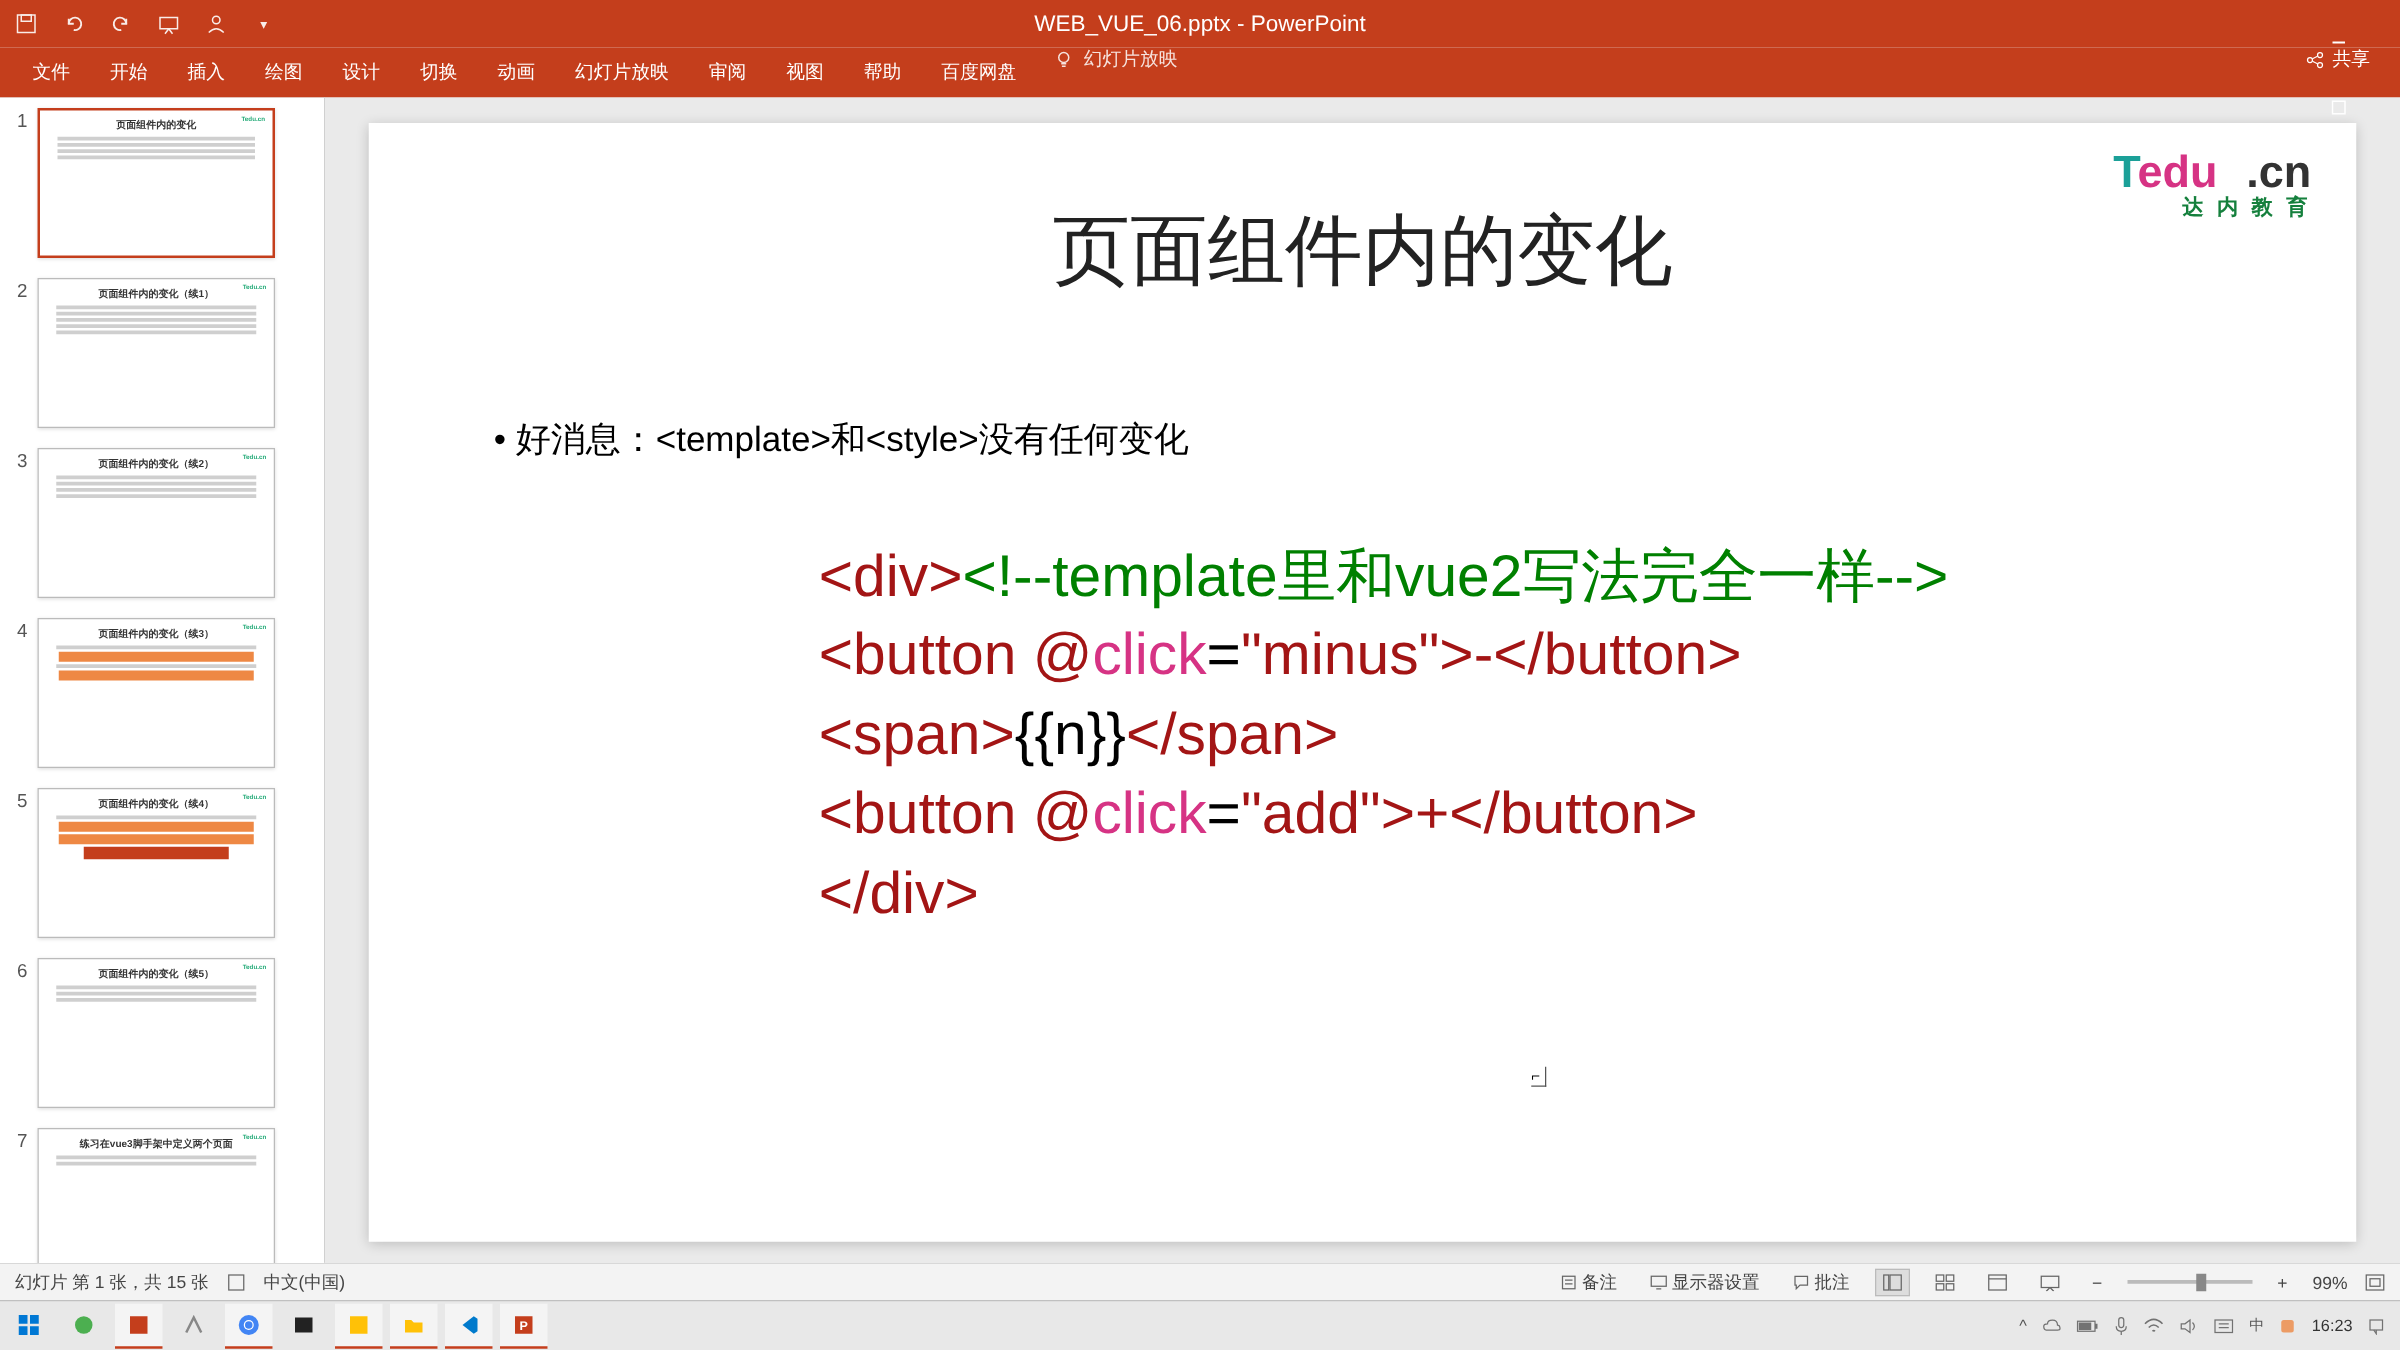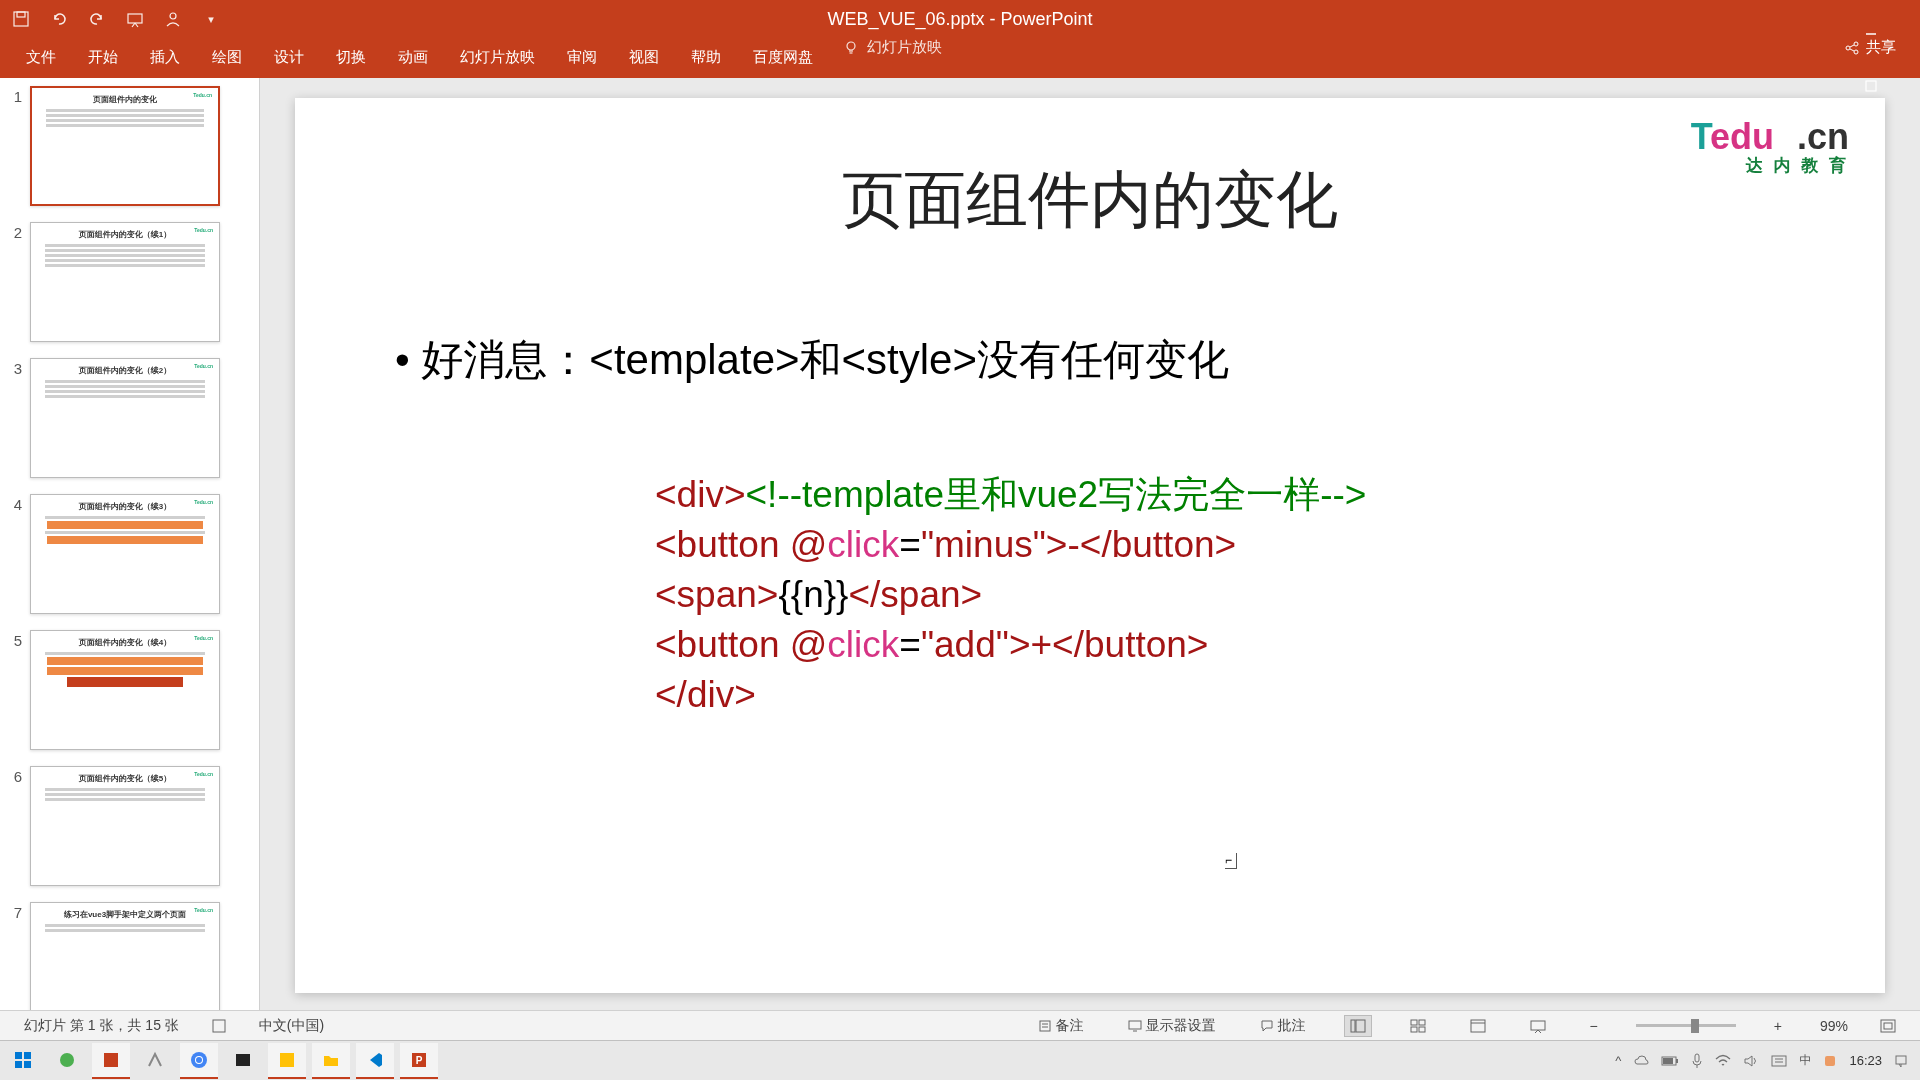--- a/index.html
+++ b/index.html
@@ -37,30 +37,30 @@
 
 
 .canvas-wrap { flex: 1; display: flex; align-items: flex-start; justify-content: center; padding: 20px; overflow: auto; background: #eaeaea; }
 .slide { width: 1590px; height: 895px; background: #fff; box-shadow: 0 2px 10px rgba(0,0,0,0.2); position: relative; padding: 30px 60px; }
 .slide-logo { position: absolute; top: 18px; right: 36px; font-size: 36px; font-weight: bold; }
 .slide-logo .t { color: #1ba098; }
 .slide-logo .edu { color: #d63384; }
 .slide-logo .cn { color: #333; margin-left: 23px; }
 .slide-logo-sub { font-size: 17px; color: #15803d; text-align: right; letter-spacing: 3px; margin-top: -4px; }
 .slide-title { font-size: 62px; text-align: center; margin-top: 30px; font-weight: 400; color: #222; }
-.slide-bullet { font-size: 42px; margin-top: 90px; margin-left: 40px; }
-.code-block { font-family: Consolas, monospace; font-size: 37px; line-height: 1.35; margin-top: 82px; margin-left: 300px; }
+.slide-bullet { font-size: 28px; margin-top: 90px; margin-left: 40px; }
+.code-block { font-family: Consolas, monospace; font-size: 47px; line-height: 1.35; margin-top: 58px; margin-left: 300px; }
 .code-block .tag { color: #a31515; }
 .code-block .comment { color: #008000; }
 .code-block .attr { color: #d63384; }
 .code-block .eq { color: #000; }
 .cursor-mark { position: absolute; width: 12px; height: 16px; border: 1px solid #555; border-top: none; border-left: none; left: 930px; top: 755px; font-size: 12px; }
 
 
-.statusbar { height: 30px; background: #f3f3f3; border-top: 1px solid #d0d0d0; display: flex; align-items: center; font-size: 14px; color: #444; padding: 0 24px; gap: 32px; }
+.statusbar { height: 30px; background: #f3f3f3; border-top: 1px solid #d0d0d0; display: flex; align-items: center; font-size: 14px; color: #444; padding: 0 12px; gap: 14px; }
 .statusbar .spacer { flex: 1; }
 .status-btn { display: flex; align-items: center; gap: 4px; cursor: pointer; padding: 0 6px; }
 .view-btn { width: 28px; height: 22px; display: flex; align-items: center; justify-content: center; cursor: pointer; border: 1px solid transparent; }
 .view-btn.active { background: #ddd; border-color: #bbb; }
 .zoom-slider { width: 100px; height: 3px; background: #bbb; position: relative; }
 .zoom-thumb { position: absolute; width: 8px; height: 14px; background: #888; top: -5px; left: 55px; }
 
 
 .taskbar { height: 40px; background: #e8e8e8; border-top: 1px solid #c0c0c0; display: flex; align-items: center; padding: 0 4px; gap: 6px; }
 .task-icon { width: 38px; height: 36px; display: flex; align-items: center; justify-content: center; cursor: pointer; font-size: 18px; border-bottom: 2px solid transparent; }

